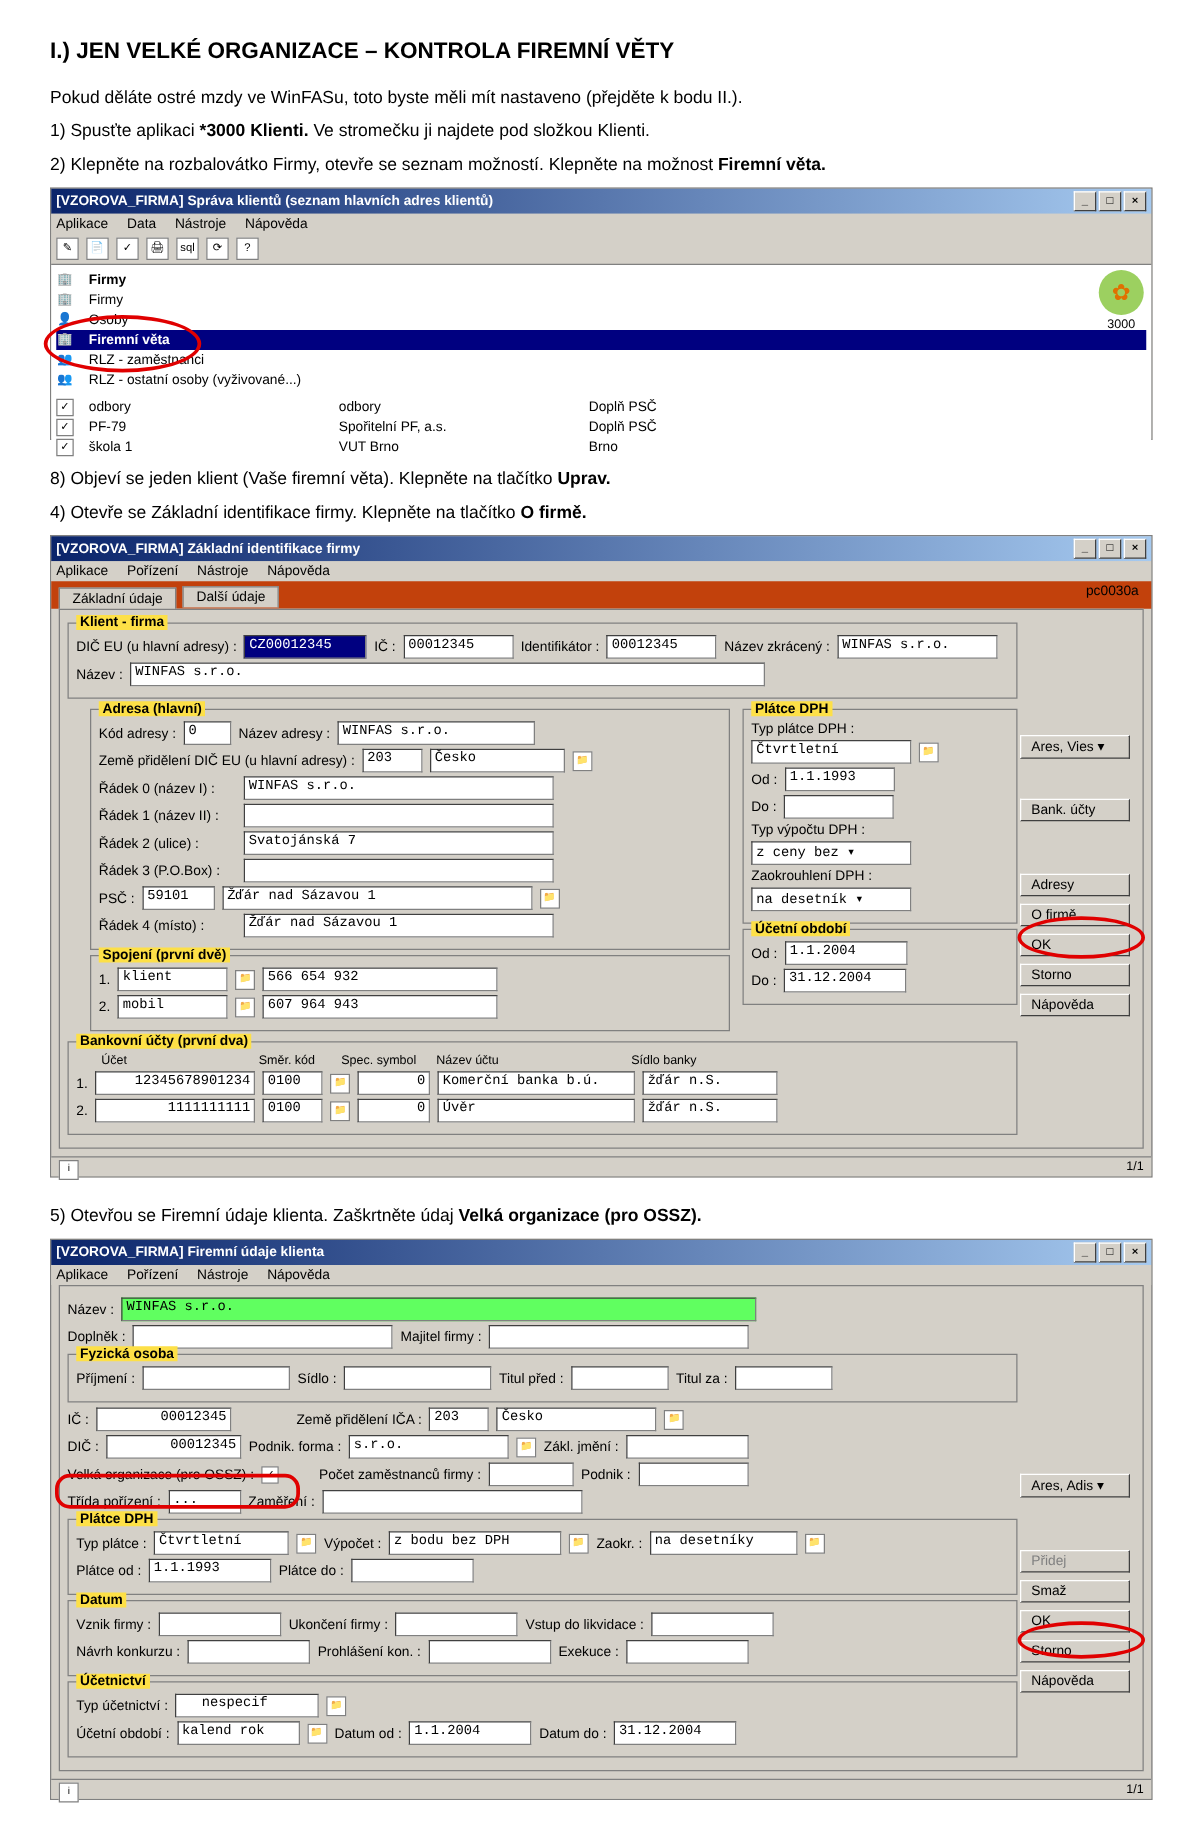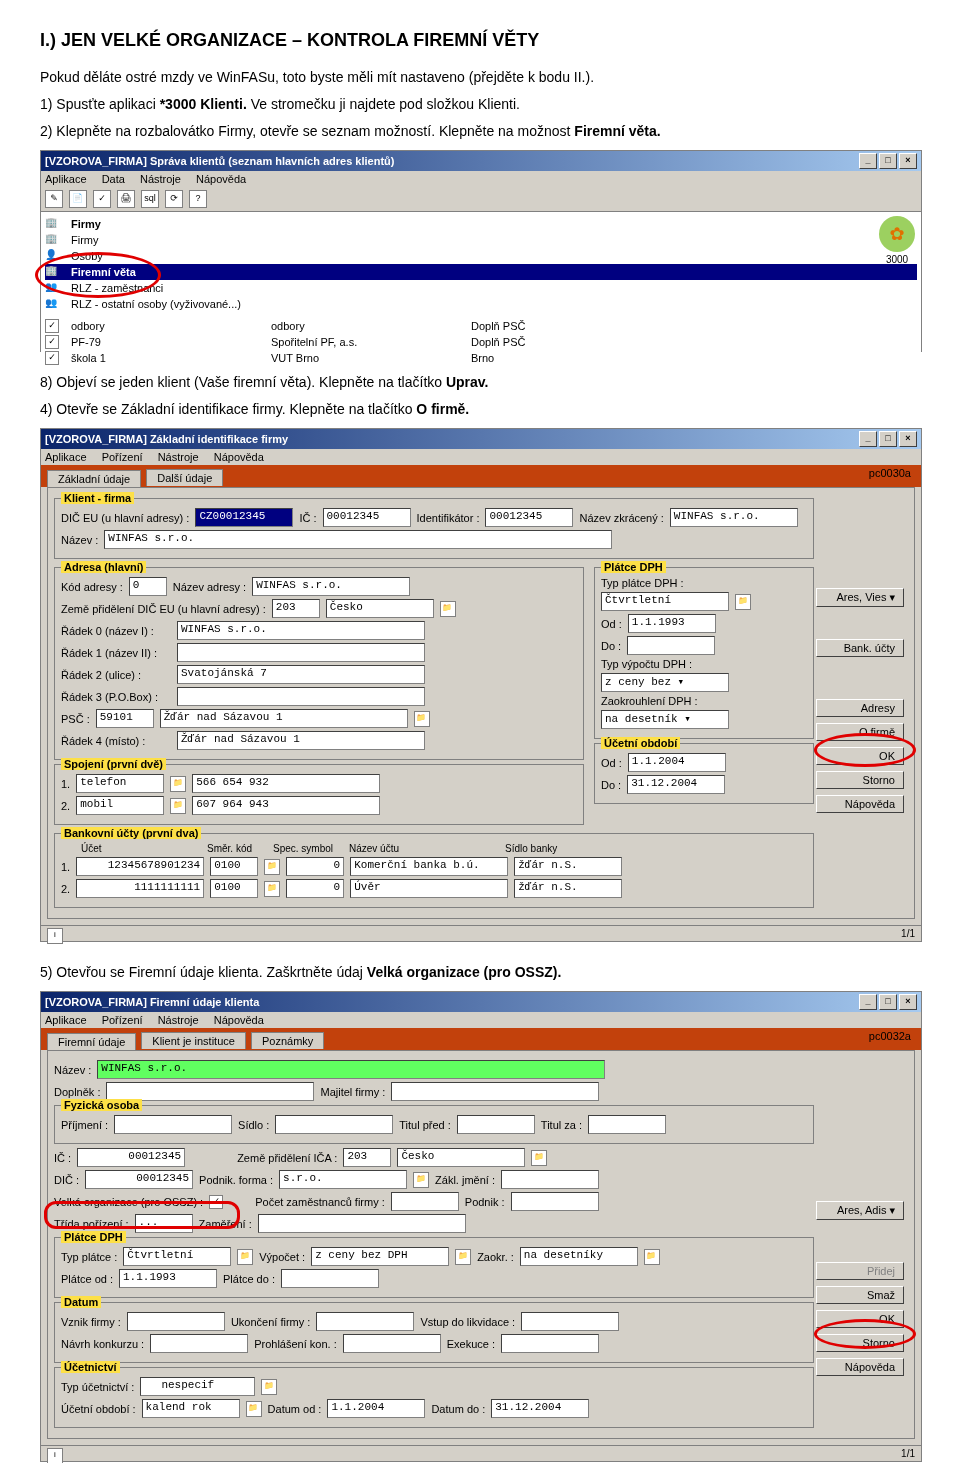--- a/index.html
+++ b/index.html
@@ -166,31 +166,31 @@
     gap: 6px;
   }
   .winbtn {
     border: 1px solid #fff;
     border-right-color:#404040;
     border-bottom-color:#404040;
     background:#d4d0c8;
     padding: 2px 8px;
     font-size: 11px;
     min-width: 70px;
-    text-align: right;
+    text-align: left;
   }
   .statusbar {
     border-top: 1px solid #808080;
     background:#d4d0c8;
     padding: 2px 6px;
     font-size: 10px;
     text-align: right;
   }
   .pc-label { position:absolute; right:10px; top:2px; font-size:11px; }
-  .cols { display:flex; gap:10px; }
+  .cols { display:flex; gap:10px;margin-left:18px; }
   .col { flex:1; }
   .small-icon {
     width:14px; height:14px; border:1px solid #808080; background:#fff;
     display:inline-block; font-size:8px; text-align:center; line-height:12px;
   }
 </style>
 </head>
 <body>
 
 <h1>I.) JEN VELKÉ ORGANIZACE – KONTROLA FIREMNÍ VĚTY</h1>
@@ -379,21 +379,21 @@
               </div>
             <div class="row">
                 <span class="lbl" style="width:110px;">Řádek 4 (místo) :</span>
                 <span class="input" style="width:240px;">Žďár nad Sázavou 1</span>
               </div>
           </div>
           <div class="fieldset">
             <span class="legend">Spojení (první dvě)</span>
             <div class="row">
                 <span>1.</span>
-                <span class="input" style="width:80px;">telefon</span>
+                <span class="input" style="width:80px;">klient</span>
                 <span class="small-icon">📁</span>
                 <span class="input" style="width:180px;">566 654 932</span>
               </div>
             <div class="row">
                 <span>2.</span>
                 <span class="input" style="width:80px;">mobil</span>
                 <span class="small-icon">📁</span>
                 <span class="input" style="width:180px;">607 964 943</span>
               </div>
           </div>
@@ -494,26 +494,20 @@
       <div class="wbtn">×</div>
     </div>
   </div>
   <div class="menubar">
     <span>Aplikace</span>
     <span>Pořízení</span>
     <span>Nástroje</span>
     <span>Nápověda</span>
   </div>
   <div style="position:relative;">
-    <div class="tab-strip">
-      <span class="tab active">Firemní údaje</span>
-      <span class="tab">Klient je instituce</span>
-      <span class="tab">Poznámky</span>
-      <span class="pc-label">pc0032a</span>
-    </div>
     <div class="panel" style="position:relative; padding-right:100px;">
       <div class="side-btns" style="top:150px;">
         <div class="winbtn">Ares, Adis ▾</div>
         <div style="height:30px;"></div>
         <div class="winbtn" style="color:#808080;">Přidej</div>
         <div class="winbtn">Smaž</div>
         <div class="winbtn">OK</div>
         <div class="winbtn">Storno</div>
         <div class="winbtn">Nápověda</div>
       </div>
@@ -577,21 +571,21 @@
           <span class="input" style="width:200px;"></span>
         </div>
 
       <div class="fieldset">
         <span class="legend">Plátce DPH</span>
         <div class="row">
           <span class="lbl">Typ plátce :</span>
             <span class="input" style="width:100px;">Čtvrtletní</span>
             <span class="small-icon">📁</span>
           <span class="lbl">Výpočet :</span>
-            <span class="input" style="width:130px;">z ceny bez DPH</span>
+            <span class="input" style="width:130px;">z bodu bez DPH</span>
             <span class="small-icon">📁</span>
           <span class="lbl">Zaokr. :</span>
             <span class="input" style="width:110px;">na desetníky</span>
             <span class="small-icon">📁</span>
         </div>
         <div class="row">
           <span class="lbl">Plátce od :</span>
             <span class="input" style="width:90px;">1.1.1993</span>
           <span class="lbl">Plátce do :</span>
             <span class="input" style="width:90px;"></span>

